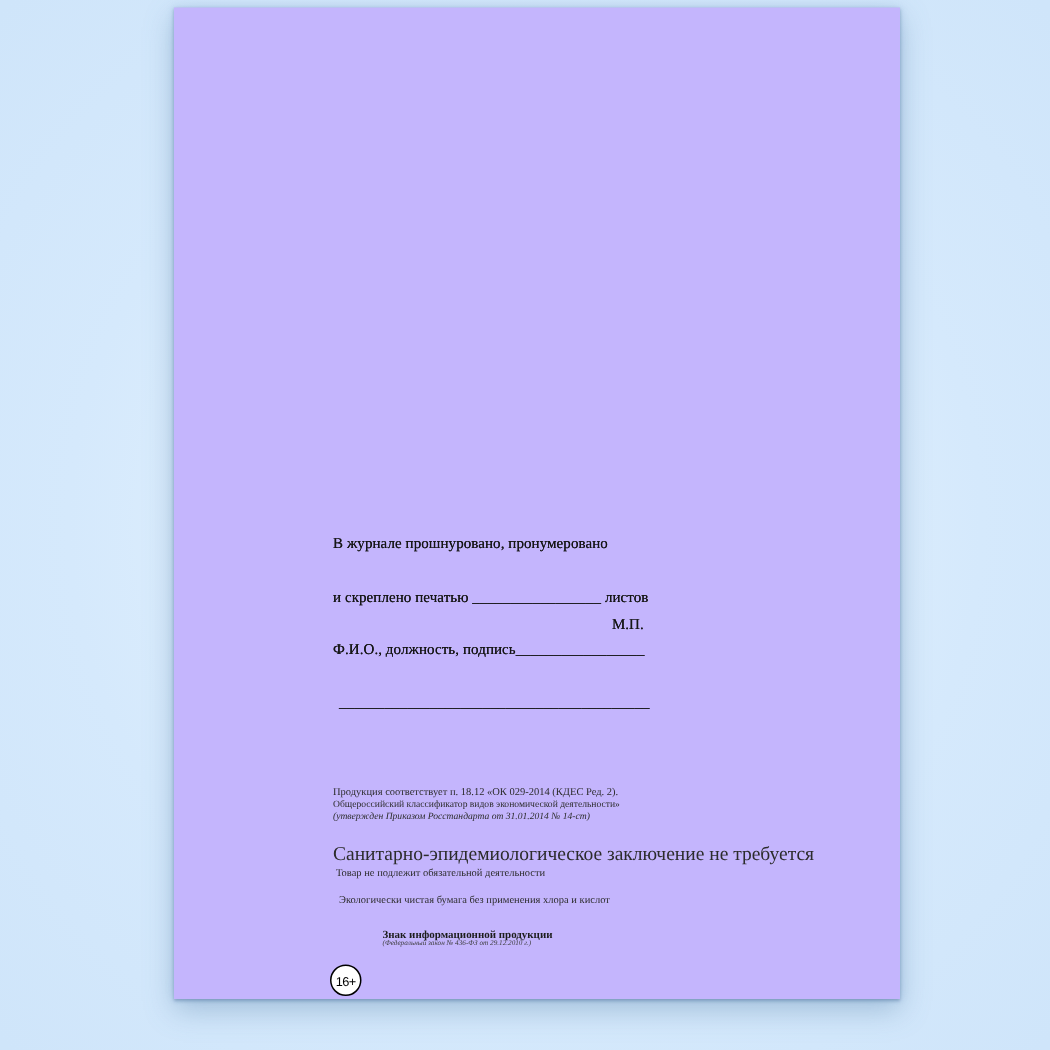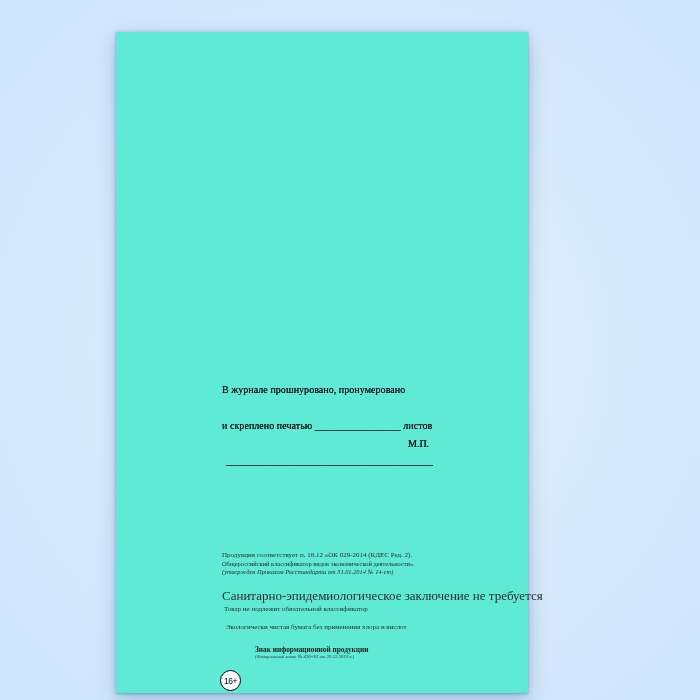--- a/index.html
+++ b/index.html
@@ -5,22 +5,22 @@
   * { margin:0; padding:0; box-sizing:border-box; }
   html,body { width:700px; height:700px; overflow:hidden; }
   body {
     position:relative;
     background: radial-gradient(ellipse 70% 70% at 50% 50%,
       #eef6fe 0%, #ddeefd 38%, #d5e9fc 62%, #cfe5fa 100%);
     font-family: "Liberation Serif", serif;
     color:#1b1b1b;
   }
   .paper {
-    position:absolute; left:116px; top:32px; width:412px; height:661px;
-    background:#5eead4;
+    position:absolute; left:116px; top:5px; width:484px; height:661px;
+    background:#c4b5fd;
     box-shadow:
       0 1px 2px rgba(95,130,170,.55),
       0 7px 18px rgba(95,135,175,.42),
       0 0 5px rgba(110,145,185,.30);
   }
   
   .stitch {
     position:absolute; left:106px; top:329px;
     font-size:10px; line-height:11.7px; letter-spacing:.05px;
     color:#161616; text-shadow:0 0 .35px #161616;
@@ -51,31 +51,32 @@
   .fed  { left:139px; top:623px; font-size:4.8px; font-style:italic; color:#3a3a3a; }
 </style>
 </head>
 <body>
 
 <div class="paper">
 
   <div class="stitch">
     <div class="l1">В журнале прошнуровано, пронумеровано</div>
     <div class="l2">и скреплено печатью _________________ листов</div>
+    <div class="l4">Ф.И.О., должность, подпись_________________</div>
     <div class="l5">_________________________________________</div>
   </div>
 
   <div class="seal">М.П.</div>
 
   <div class="c-line okved1">Продукция соответствует п. 18.12 «ОК 029-2014 (КДЕС Ред. 2).</div>
   <div class="c-line okved2">Общероссийский классификатор видов экономической деятельности»</div>
   <div class="c-line okved3">(утвержден Приказом Росстандарта от 31.01.2014 № 14-ст)</div>
 
   <div class="c-line san">Санитарно-эпидемиологическое заключение не требуется</div>
-  <div class="c-line tovar">Товар не подлежит обязательной классификатор</div>
+  <div class="c-line tovar">Товар не подлежит обязательной деятельности</div>
   <div class="c-line eco">Экологически чистая бумага без применения хлора и кислот</div>
 
   <div class="badge">
     <span>16+</span>
   </div>
   <div class="c-line znak">Знак информационной продукции</div>
   <div class="c-line fed">(Федеральный закон № 436-ФЗ от 29.12.2010 г.)</div>
 
 </div>
 

